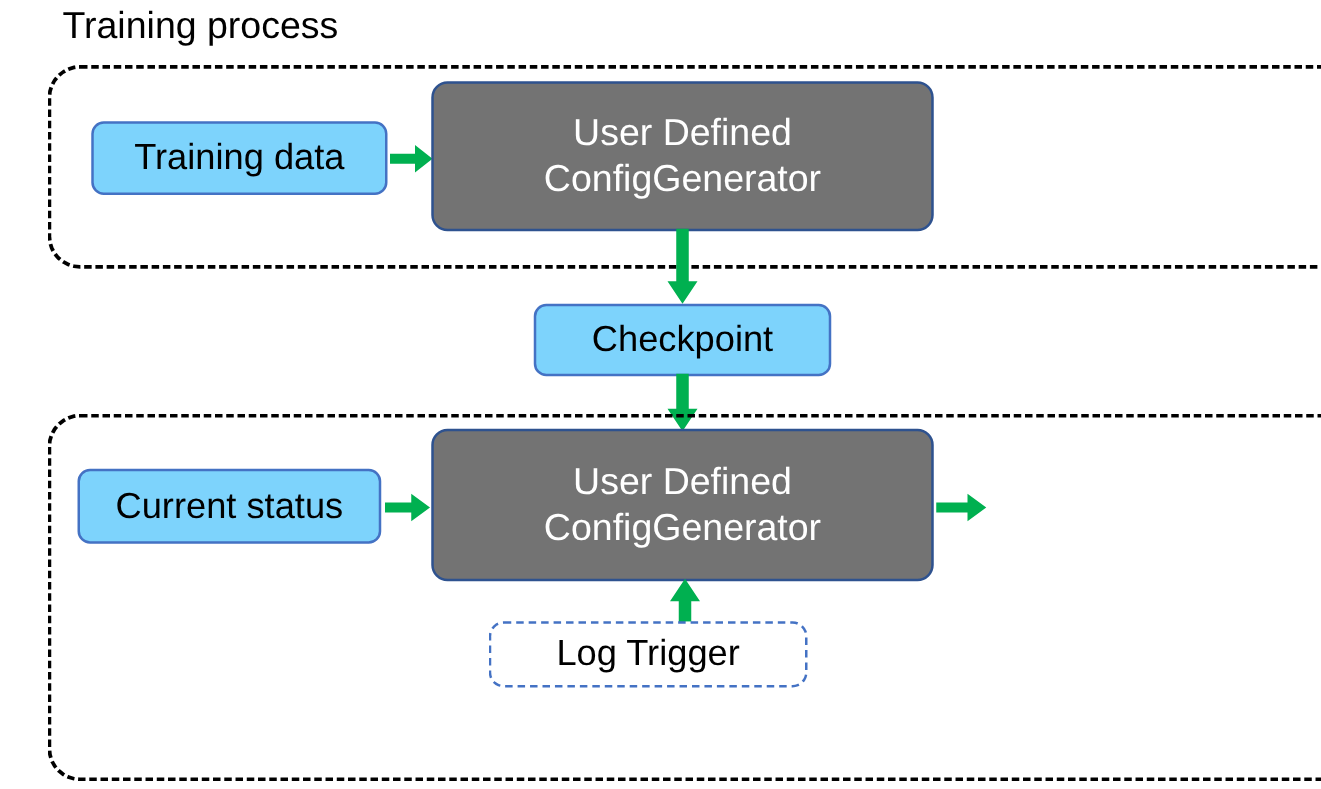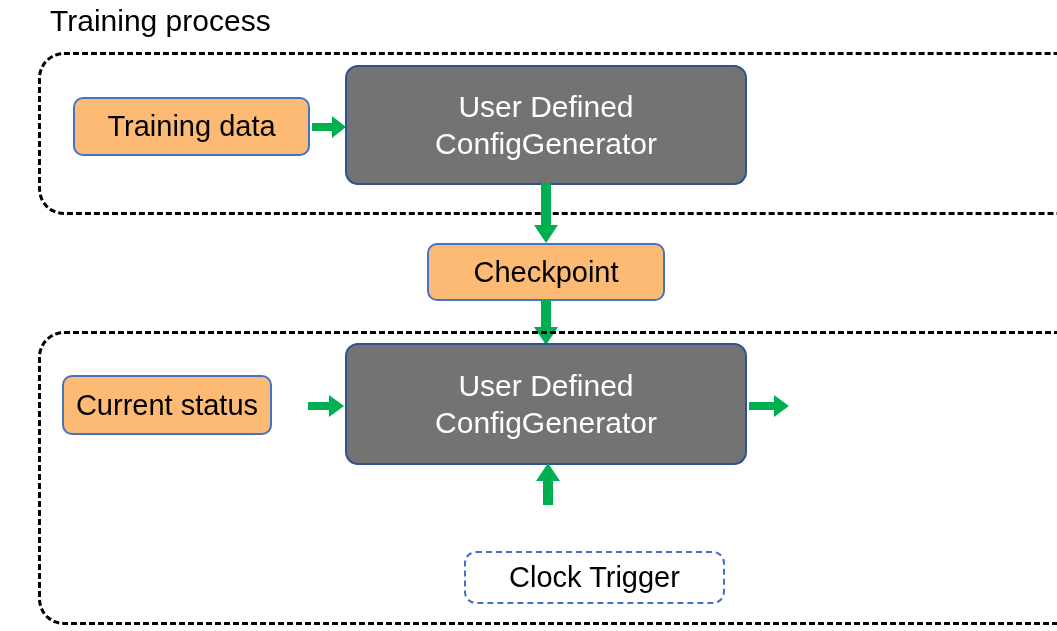--- a/index.html
+++ b/index.html
@@ -34,21 +34,21 @@
     border: 3px dashed #000000;
     border-radius: 26px;
     background: transparent;
     box-sizing: border-box;
   }
 
   
   .plain-box {
     border: 2.5px solid #4472C4;
     border-radius: 10px;
-    background: #fdba74;
+    background: #7dd3fc;
     box-sizing: border-box;
     display: flex;
     align-items: center;
     justify-content: center;
     color: #000000;
     font-size: 29px;
     white-space: nowrap;
     font-family: "Liberation Sans", sans-serif;
   }
 
@@ -125,21 +125,21 @@
 
   <div class="arrow" style="left:498px; top:299px;">
     <svg width="30" height="48" viewBox="0 0 30 48">
       <path d="M10 0 L20 0 L20 28 L27 28 L15 46 L3 28 L10 28 Z" fill="#00B050"></path>
     </svg>
   </div>
 
 
   <div class="abs process-container" style="left:5px; top:331px; width:1046px; height:294px;"></div>
 
-  <div class="abs plain-box" style="left:29px; top:375px; width:210px; height:60px;">
+  <div class="abs plain-box" style="left:29px; top:375px; width:243px; height:60px;">
     <span>Current status</span>
   </div>
 
   <div class="arrow" style="left:275px; top:392px;">
     <svg width="38" height="28" viewBox="0 0 38 28">
       <path d="M0 10 L21 10 L21 3 L36 14 L21 25 L21 18 L0 18 Z" fill="#00B050"></path>
     </svg>
   </div>
 
   <div class="abs filled-box" style="left:312px; top:343px; width:402px; height:122px;">
@@ -153,18 +153,18 @@
     </svg>
   </div>
 
 
   <div class="arrow" style="left:500px; top:463px;">
     <svg width="30" height="42" viewBox="0 0 30 42">
       <path d="M15 0 L27 18 L20 18 L20 42 L10 42 L10 18 L3 18 Z" fill="#00B050"></path>
     </svg>
   </div>
 
+  <div class="abs trigger-box" style="left:358px; top:497px; width:255px; height:53px;">
+    <span>Log Trigger</span>
+  </div>
 
-  <div class="abs trigger-box" style="left:431px; top:551px; width:261px; height:53px;">
-    <span>Clock Trigger</span>
-  </div>
 
 </div>
 
 </body></html>

